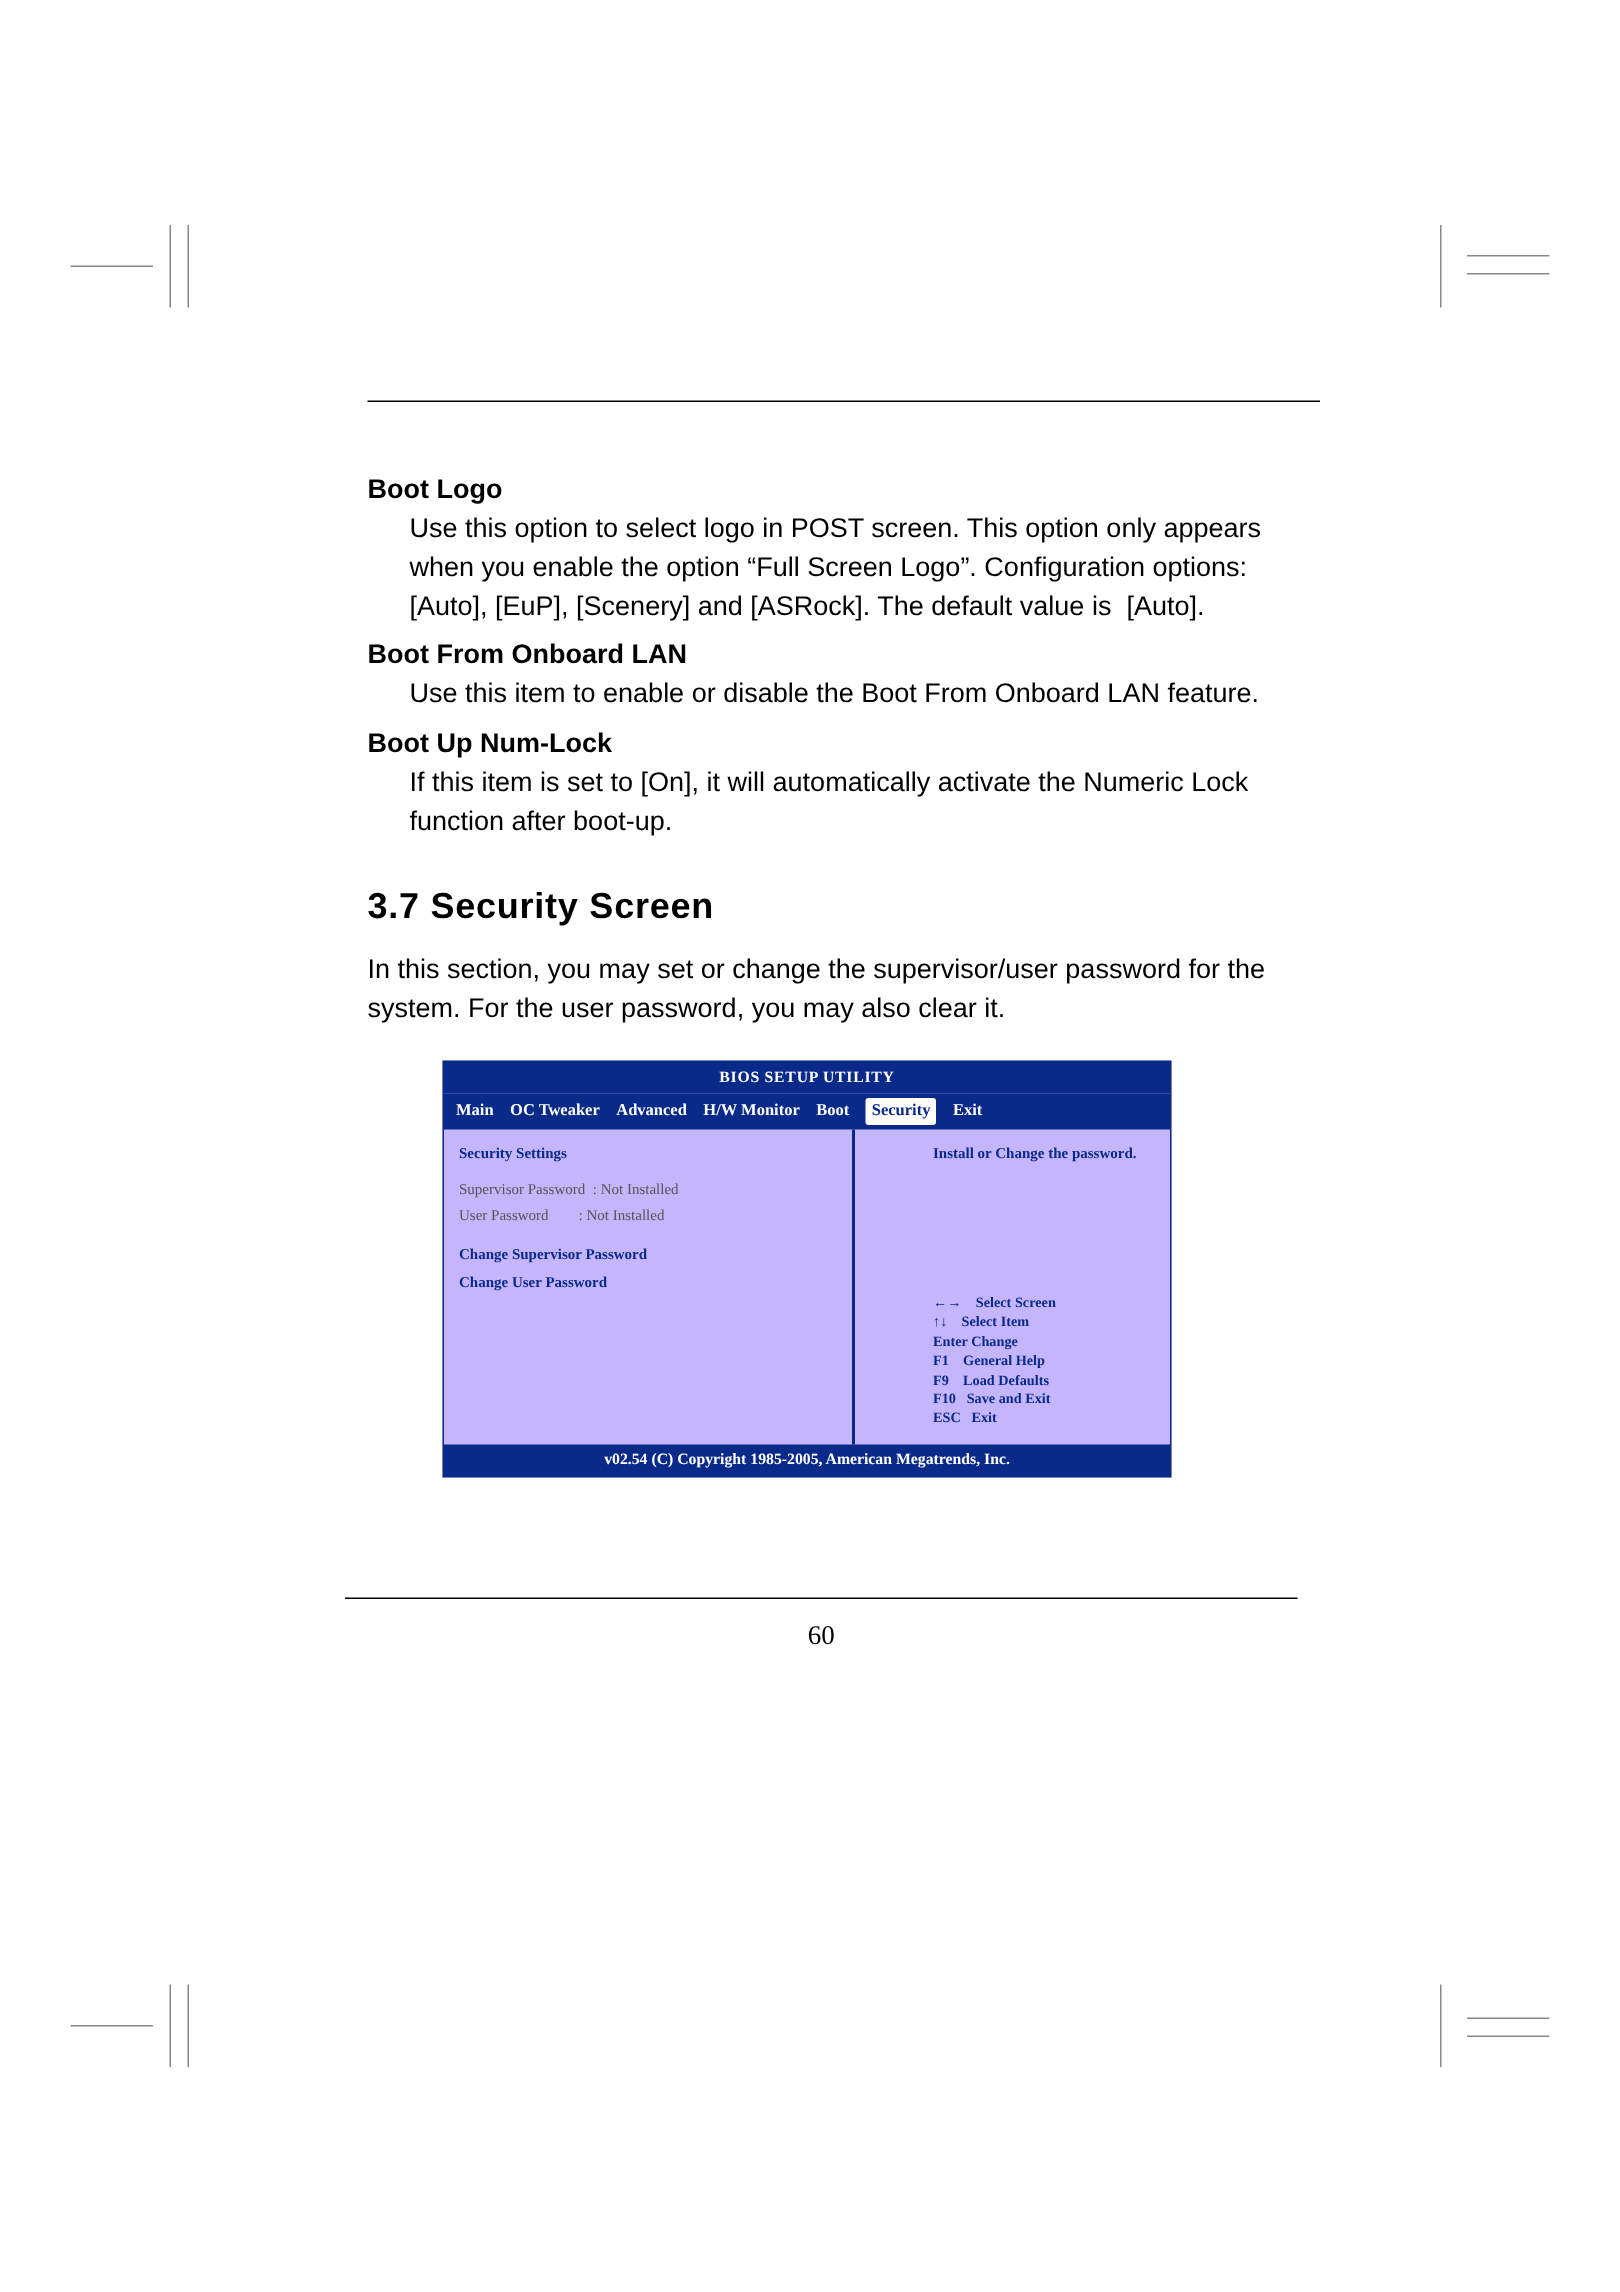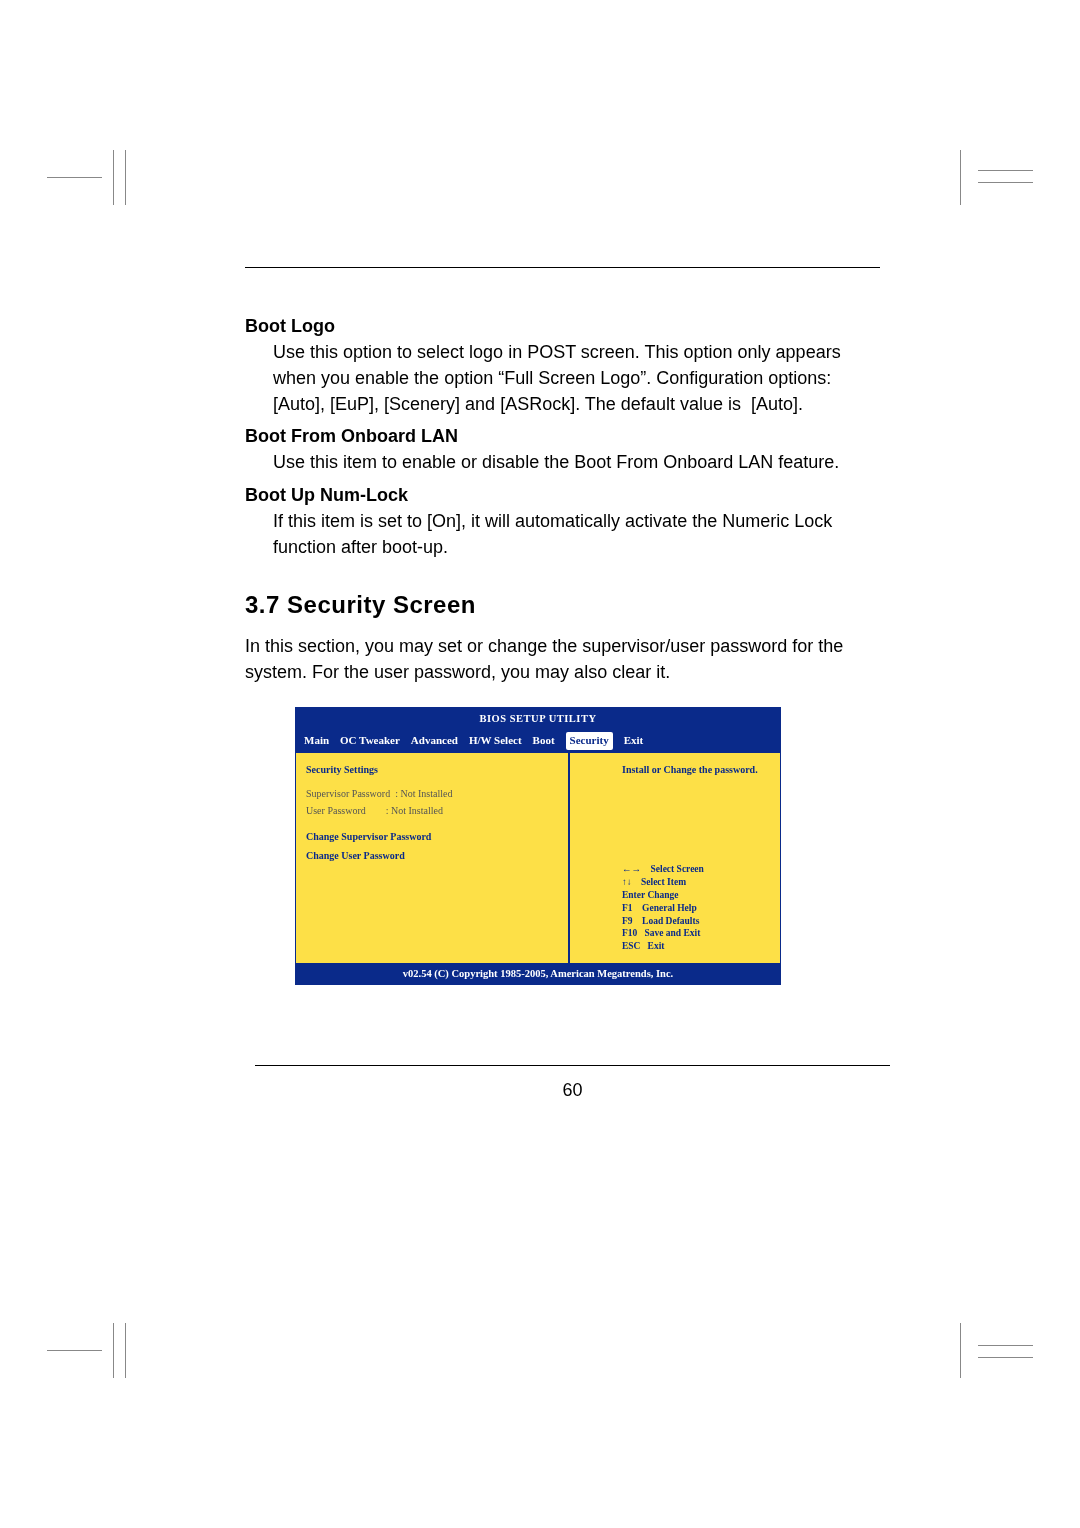--- a/index.html
+++ b/index.html
@@ -54,21 +54,21 @@
   
   .bios-wrap {
     margin-left: 50px;
     width: 486px;
   }
   .bios {
     width: 486px;
     font-family: "Times New Roman", Times, serif;
     font-size: 10px;
     border: 1px solid #0a2a8a;
-    background: #fde047;
+    background: #c4b5fd;
     box-sizing: border-box;
   }
   .bios-title {
     background: #0a2a8a;
     color: #ffffff;
     text-align: center;
     font-weight: bold;
     padding: 3px 0;
     letter-spacing: 0.5px;
     font-size: 10.5px;
@@ -147,23 +147,24 @@
     padding: 3px 0;
     font-size: 10.5px;
   }
   .page-number {
     text-align: center;
     font-size: 18px;
     margin-top: 14px;
   }
   .bottom-area {
     position: absolute;
-    left: 255px;
+    left: 230px;
     width: 635px;
     top: 1065px;
+    font-family: Liberation Serif, serif;
   }
 
   
   .cm { position:absolute; }
   .cm .bar { position:absolute; background:#888; }
 </style>
 </head>
 <body>
 
 <div class="cm" style="top:150px; left:95px;">
@@ -203,21 +204,21 @@
     <h2 class="section-title">3.7  Security Screen</h2>
     <div class="section-intro">In this section, you may set or change the supervisor/user password for the system. For the user password, you may also clear it.</div>
 
     <div class="bios-wrap">
       <div class="bios">
         <div class="bios-title">BIOS SETUP UTILITY</div>
         <div class="bios-tabs" id="bios-tabs">
             <span class="tab">Main</span>
             <span class="tab">OC Tweaker</span>
             <span class="tab">Advanced</span>
-            <span class="tab">H/W Select</span>
+            <span class="tab">H/W Monitor</span>
             <span class="tab">Boot</span>
             <span class="tab active">Security</span>
             <span class="tab">Exit</span>
           </div>
         <div class="bios-body">
           <div class="bios-left">
             <div class="hdr">Security Settings</div>
             <div id="bios-rows">
                 <div class="row">Supervisor Password  : Not Installed</div>
                 <div class="row">User Password        : Not Installed</div>

